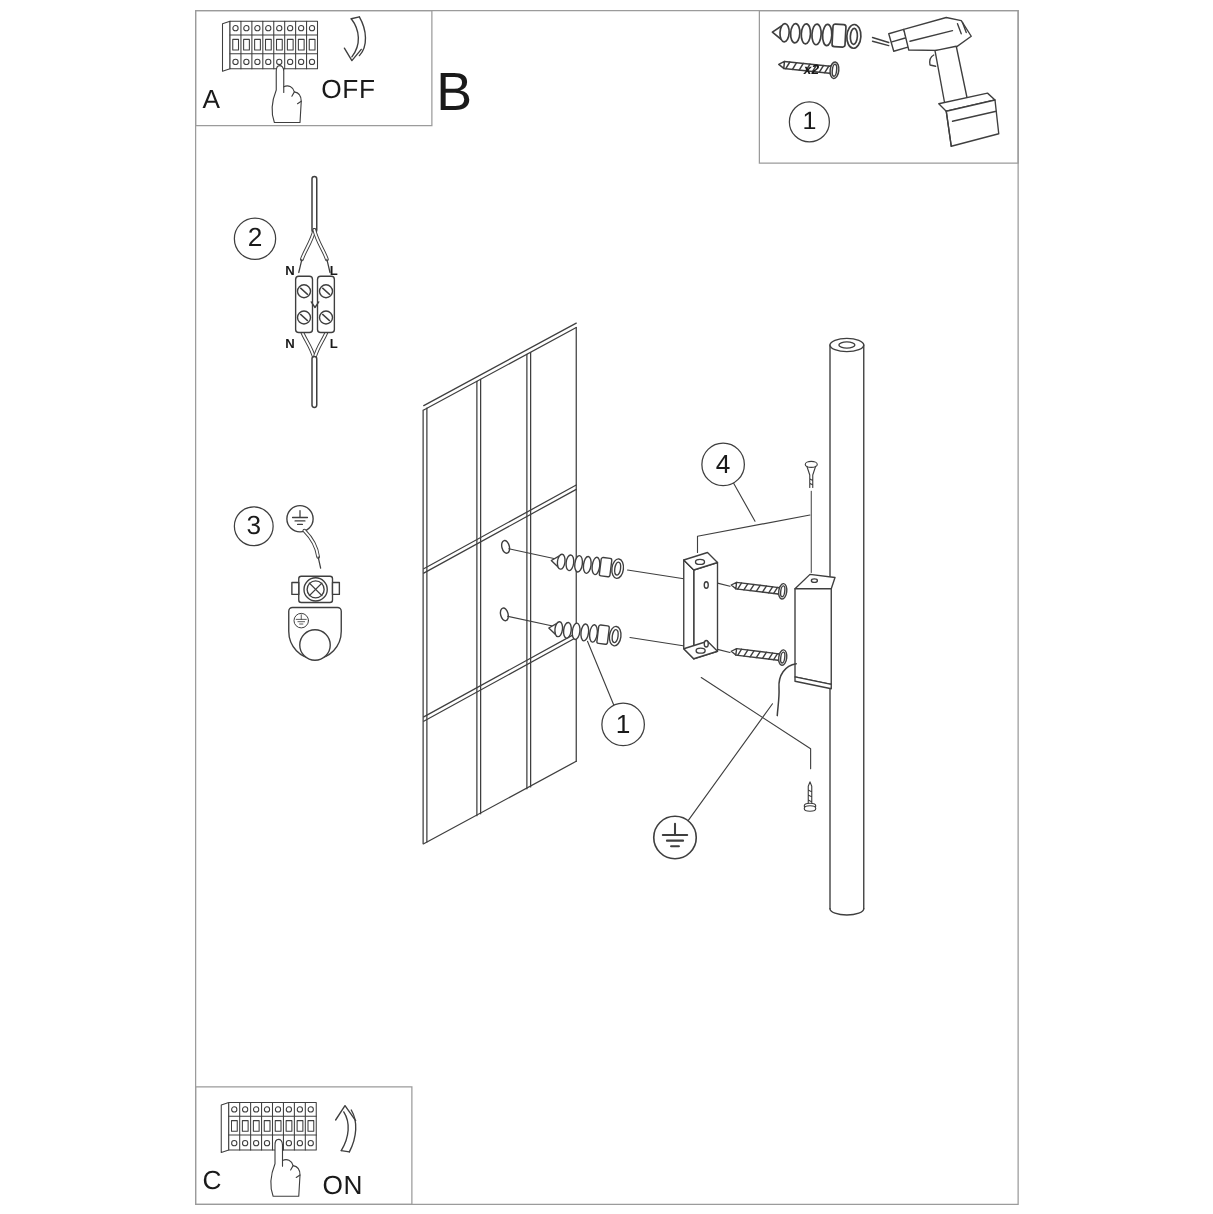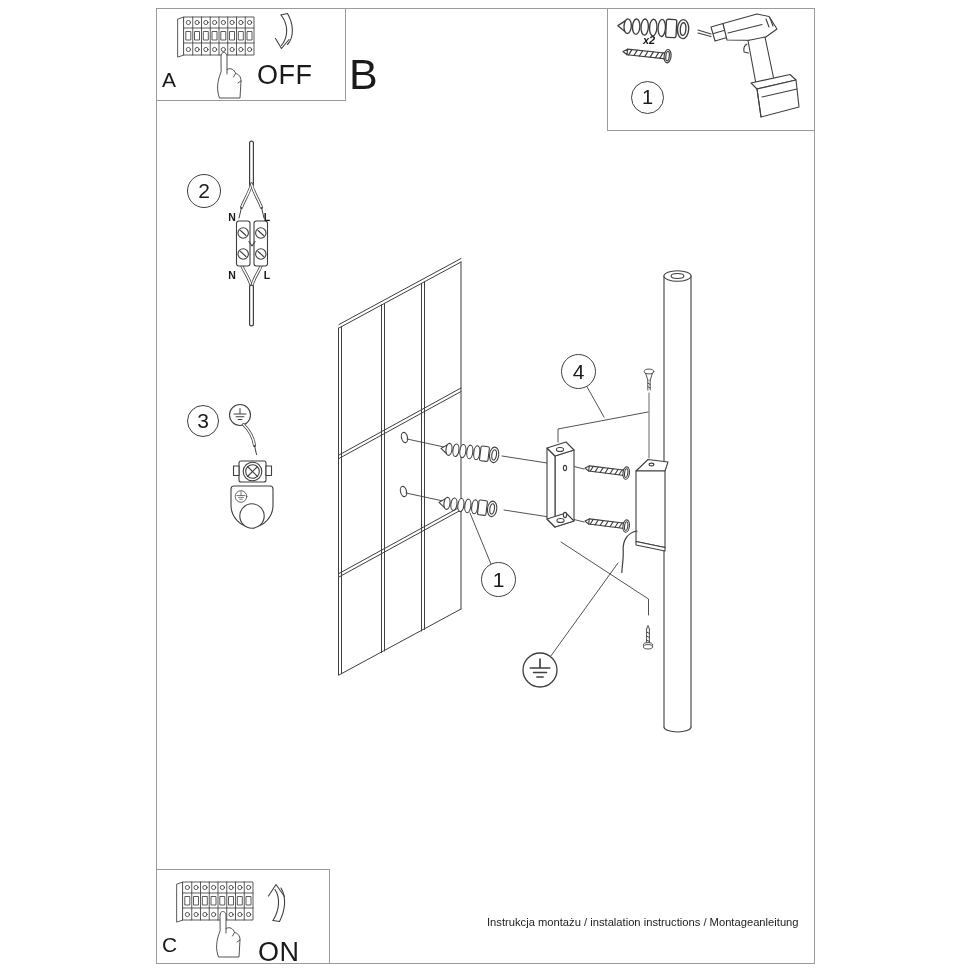--- a/index.html
+++ b/index.html
@@ -4,21 +4,21 @@
 <style>
   html,body{margin:0;padding:0;background:#ffffff;}
   body{width:970px;height:971px;position:relative;font-family:"Liberation Sans",sans-serif;color:#1a1a1a;overflow:hidden;}
   .box{position:absolute;border:1px solid #9b9b9b;background:transparent;}
   .lineart{position:absolute;left:0;top:0;}
   .circled{position:absolute;border:1.4px solid #3f3f3f;border-radius:50%;
            display:flex;align-items:center;justify-content:center;
            font-size:21px;color:#1a1a1a;background:#fff;}
   .letter{position:absolute;font-size:21px;color:#1a1a1a;}
   .big-letter{position:absolute;font-size:43px;color:#1a1a1a;}
-  .state{position:absolute;font-size:27px;letter-spacing:.5px;color:#1a1a1a;}
+  .state{position:absolute;font-size:21px;letter-spacing:.5px;color:#1a1a1a;}
   .wire-label{position:absolute;width:14px;text-align:center;font-size:10.5px;font-weight:bold;color:#1a1a1a;}
   .qty{position:absolute;font-size:11px;font-style:italic;font-weight:bold;color:#1a1a1a;}
   .footer-text{position:absolute;font-size:11.2px;line-height:14.5px;color:#222;}
 </style>
 </head>
 <body>
 
 <div class="box" style="left:156px;top:8px;width:657px;height:954px;"></div>
 <div class="box" style="left:156px;top:8px;width:188px;height:91px;"></div>
 <div class="box" style="left:607px;top:8px;width:206px;height:121px;"></div>
@@ -273,27 +273,26 @@
   </g>
 </svg>
 
 <div class="letter" style="left:162px;top:68px;">A</div>
 <div class="state" style="left:257px;top:60px;">OFF</div>
 <div class="big-letter" style="left:349px;top:50px;">B</div>
 <div class="letter" style="left:162px;top:933px;">C</div>
 <div class="state" style="left:258px;top:937px;">ON</div>
 
 <div class="circled" style="left:631px;top:81px;width:31px;height:31px;font-size:20px;">1</div>
-<div class="qty" style="left:643px;top:34px;">x2</div>
+<div class="qty" style="left:643px;top:50px;">x2</div>
 
 <div class="circled" style="left:187px;top:174px;width:32px;height:32px;">2</div>
 <div class="circled" style="left:187px;top:405px;width:30px;height:30px;">3</div>
 <div class="circled" style="left:481px;top:562px;width:33px;height:33px;">1</div>
 <div class="circled" style="left:561px;top:354px;width:33px;height:33px;">4</div>
 
 <div class="wire-label" style="left:225px;top:211px;">N</div>
 <div class="wire-label" style="left:260px;top:211px;">L</div>
 <div class="wire-label" style="left:225px;top:269px;">N</div>
 <div class="wire-label" style="left:260px;top:269px;">L</div>
 
 <div class="footer-text" style="left:487px;top:915px;">
-  <div>Instrukcja montażu / instalation instructions / Montageanleitung</div>
 </div>
 
 </body></html>

